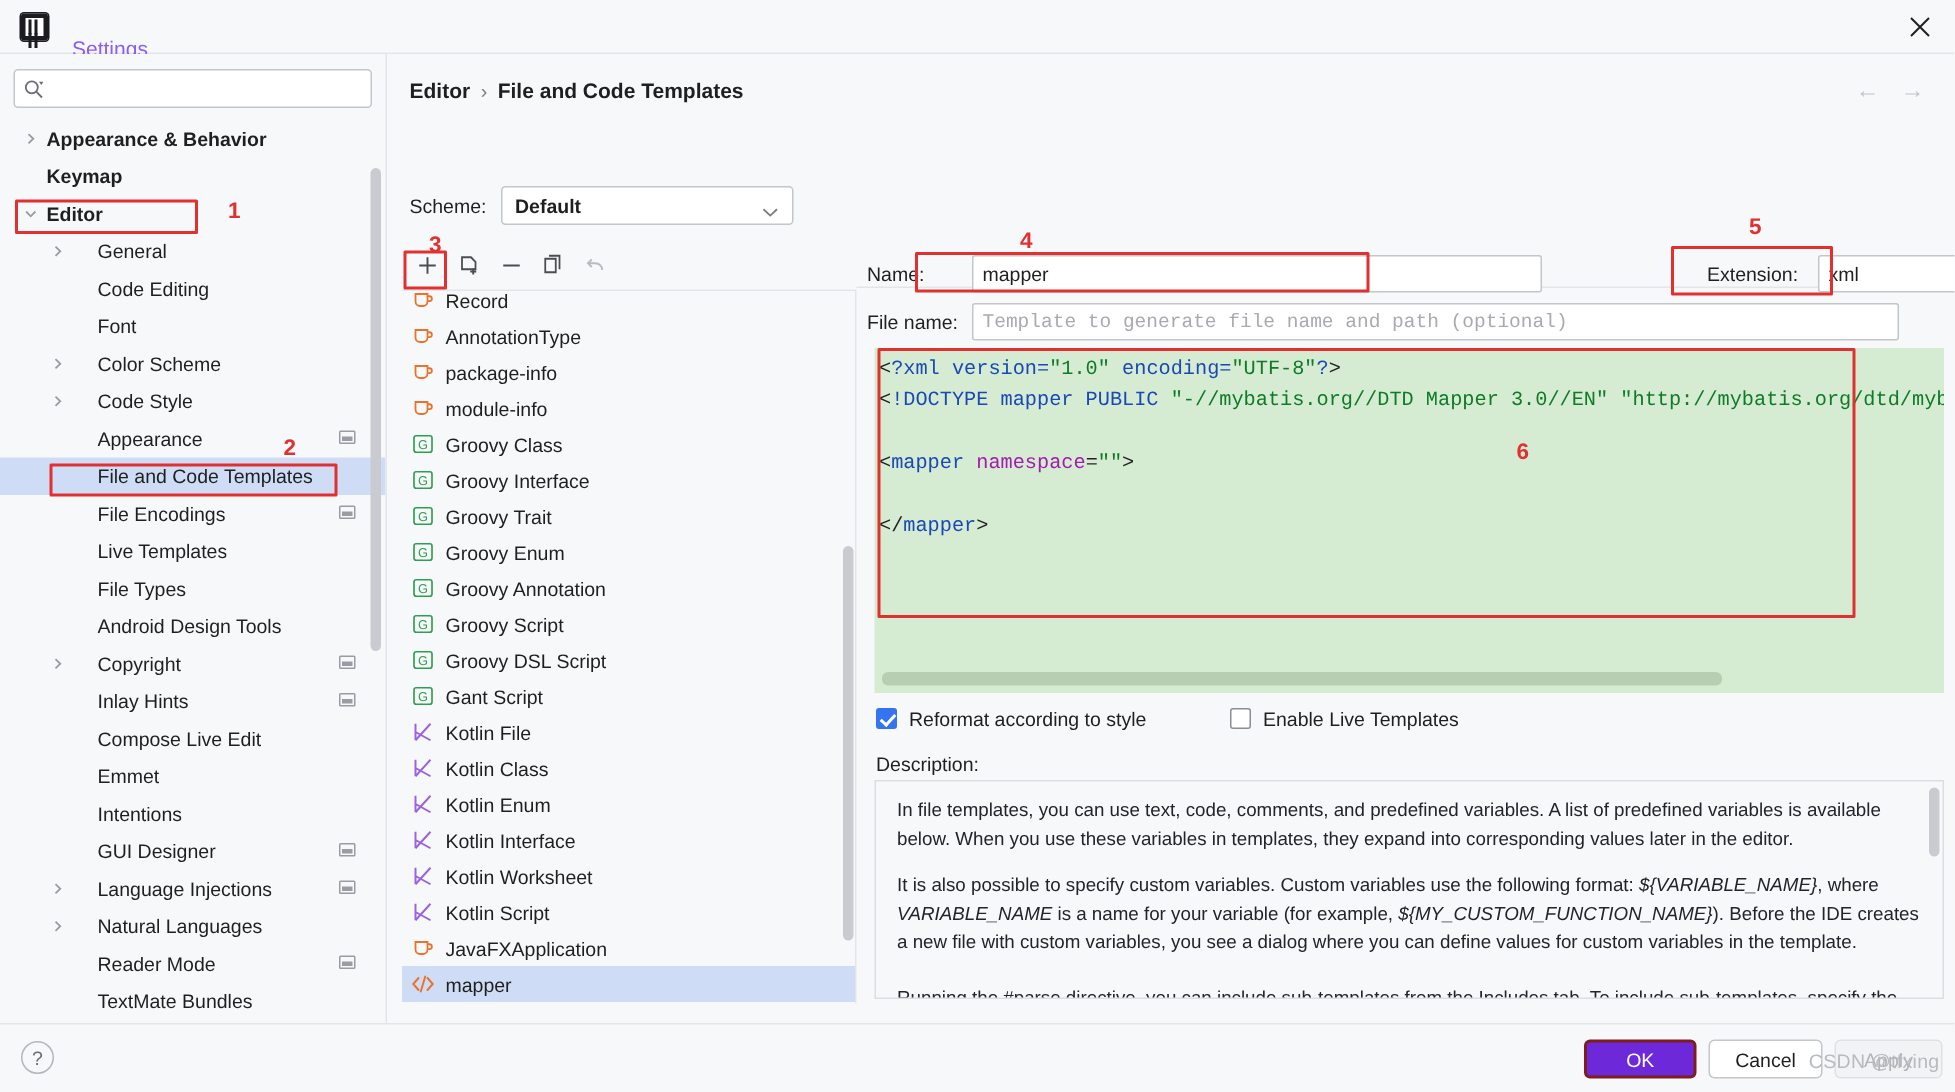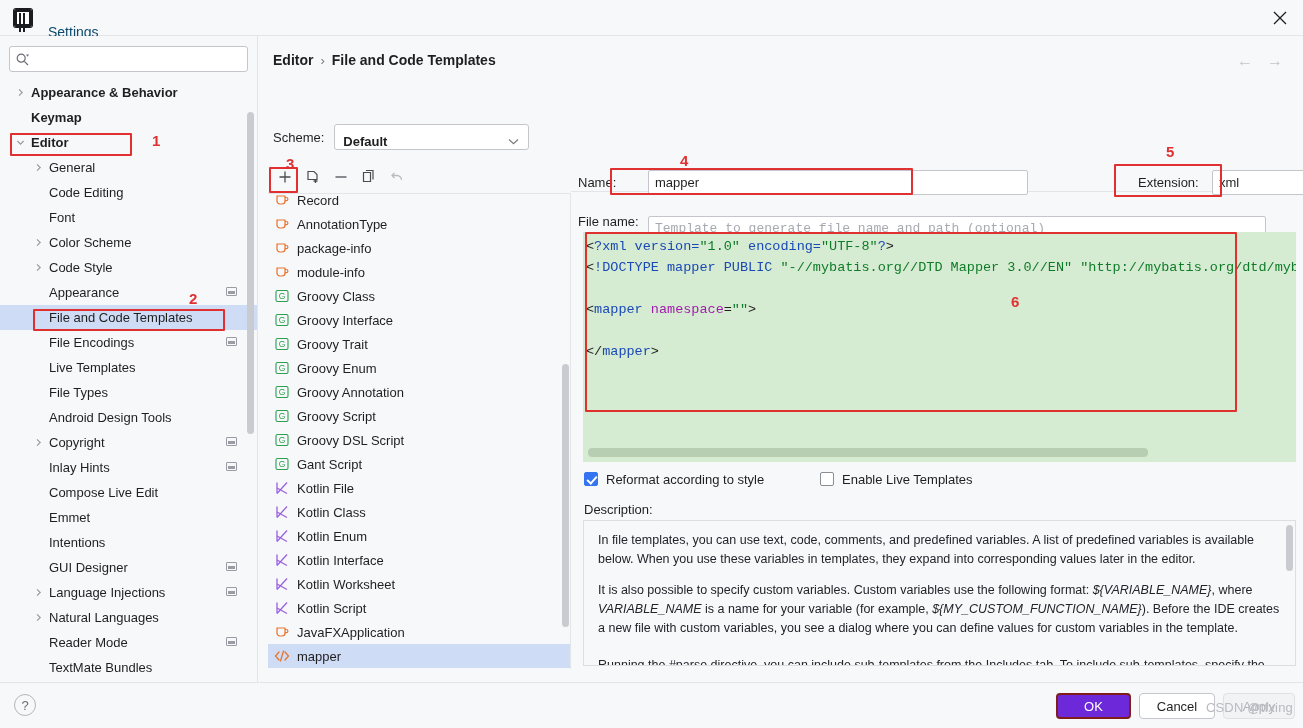--- a/index.html
+++ b/index.html
@@ -28,21 +28,21 @@
     box-shadow: 0 0 0 1px #1b1b20;
   }
   .ij-logo:before{
     content:""; position:absolute; left:3px; top:3px; right:3px; bottom:3px;
     background:#ffffff;
   }
   .ij-logo:after{
     content:""; position:absolute; left:5px; top:4px; width:2px; height:10px;
     background:#1b1b20; box-shadow: 4px 0 0 0 #1b1b20, 0px 9px 0 0 #1b1b20, 4px 9px 0 0 #1b1b20;
   }
-  .title-text { margin-left:16px; font-size:14px; color:#0c4a6e;margin-top:29px; }
+  .title-text { margin-left:16px; font-size:14px; color:#8b5cf6;margin-top:29px; }
   .win-close {
     position:absolute; right:0; top:0; width:46px; height:36px;
     display:flex; align-items:center; justify-content:center; cursor:default;
   }
   .win-close svg { display:block; }
 
   
   .sidebar {
     position:absolute; left:0; top:36px; width:258px; height:646px;
     background:#f7f8fa; border-right:1px solid #e4e5e9;
@@ -67,21 +67,21 @@
   .tree-item.sel { background:#cfdcf5; }
   .tree-arrow {
     width:13px; height:13px; flex:0 0 auto; display:flex;
     align-items:center; justify-content:center; color:#9a9ca3;
   }
   .tree-label { overflow:hidden; text-overflow:ellipsis; }
   .tree-item.bold .tree-label { font-weight:bold; }
   .lvl0 { padding-left:14px; }
   .lvl0 .tree-label { margin-left:4px; }
   .lvl1 { padding-left:32px; }
-  .lvl1 .tree-label { margin-left:4px; }
+  .lvl1 .tree-label { margin-left:20px; }
   .badge-icon {
     position:absolute; right:20px; top:7px; width:11px; height:9px;
     border:1px solid #9a9ca3; border-radius:1px;
   }
   .badge-icon:after{
     content:""; position:absolute; left:1px; top:3px; width:7px; height:3px;
     background:#9a9ca3;
   }
   .sb-scroll {
     position:absolute; right:3px; top:76px; width:7px; height:322px;
@@ -95,21 +95,21 @@
     display:flex; align-items:center; gap:7px; white-space:nowrap;
   }
   .bc-sep { color:#7a7c82; font-weight:normal; font-size:13px; }
   .navarrows { position:absolute; right:20px; top:17px; display:flex; gap:14px; }
   .navarrows span { color:#c2c4ca; font-size:16px; line-height:16px; cursor:default; }
 
   .scheme-row { position:absolute; left:14px; top:88px; display:flex; align-items:center; }
   .scheme-label { font-size:13px; color:#1f1f1f; margin-right:10px; }
   .combo {
     width:195px; height:26px; background:#ffffff; border:1px solid #c4c6cc; border-radius:3px;
-    display:flex; align-items:flex-end; padding:0 8px; position:relative; font-weight:bold; font-size:13px;
+    display:flex; align-items:center; padding:0 8px; position:relative; font-weight:bold; font-size:13px;
   }
   .combo .chev { position:absolute; right:9px; top:8px; color:#7a7c82; }
 
   .tabs {
     position:absolute; left:14px; top:128px; width:1014px; height:28px;
     display:flex; align-items:flex-end; gap:0px;
     border-bottom:1px solid #e4e5e9;
   }
   .tab {
     padding:0 12px; height:27px; display:flex; align-items:center; font-size:13px;
@@ -650,21 +650,21 @@
 
     <div class="field-row" style="left:0px; top:6px;">
       <span class="flabel" style="width:70px;">Name:</span>
       <input class="txt" style="width: 380px;" value="mapper">
       <span class="flabel" style="margin-left:110px; width:74px;">Extension:</span>
       <input class="txt" style="width: 180px;" value="xml">
     </div>
 
     <div class="field-row" style="left:0px; top:38px;">
       <span class="flabel" style="width:70px;">File name:</span>
-      <input class="txt mono" style="width: 618px; margin-top: 14px;" value="" placeholder="Template to generate file name and path (optional)">
+      <input class="txt mono" style="width: 618px;" value="" placeholder="Template to generate file name and path (optional)">
     </div>
 
     <div class="editor">
       <div class="code" id="code"><span class="punct">&lt;</span><span class="pi">?xml version=</span><span class="str">"1.0"</span><span class="pi"> encoding=</span><span class="str">"UTF-8"</span><span class="pi">?</span><span class="punct">&gt;</span><br><span class="punct">&lt;</span><span class="tag">!DOCTYPE mapper PUBLIC </span><span class="str">"-//mybatis.org//DTD Mapper 3.0//EN"</span><span class="tag"> </span><span class="str">"http://mybatis.org/dtd/mybatis-3-mapper.dtd"</span><br>&nbsp;<br><span class="punct">&lt;</span><span class="tag">mapper</span> <span class="attr">namespace</span><span class="punct">=</span><span class="str">""</span><span class="punct">&gt;</span><br>&nbsp;<br><span class="punct">&lt;/</span><span class="tag">mapper</span><span class="punct">&gt;</span></div>
       <div class="ed-hscroll"></div>
     </div>
 
     <div class="check-row" style="left:6px; top:308px;">
       <span class="cbox on"></span>
       <span class="flabel">Reformat according to style</span>

